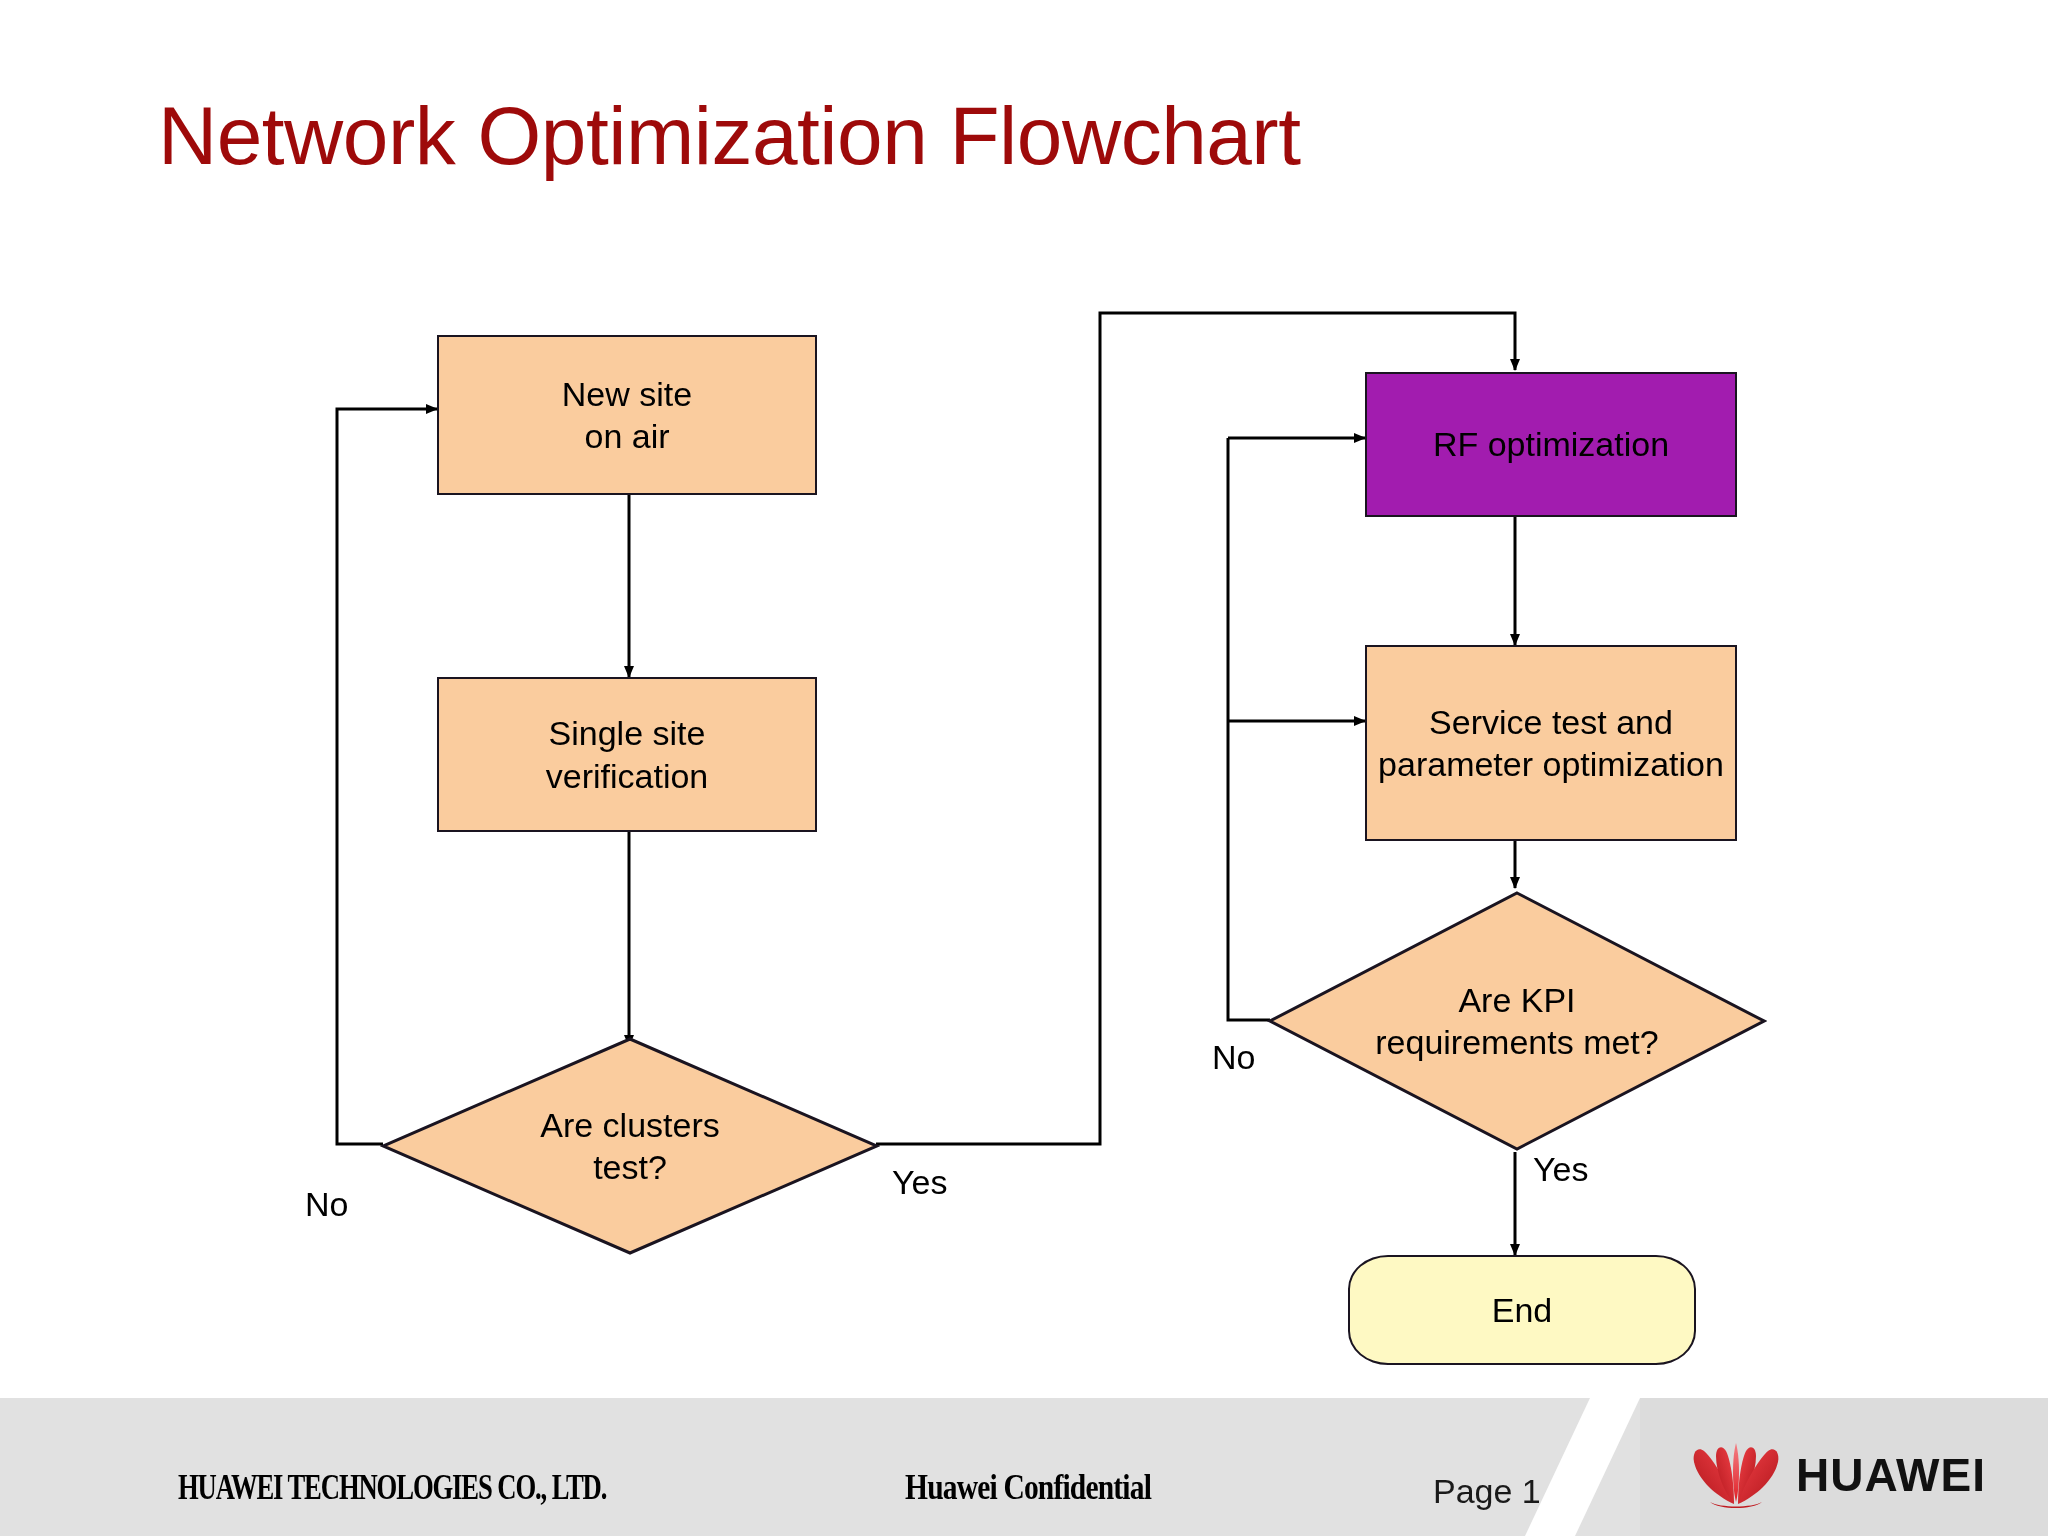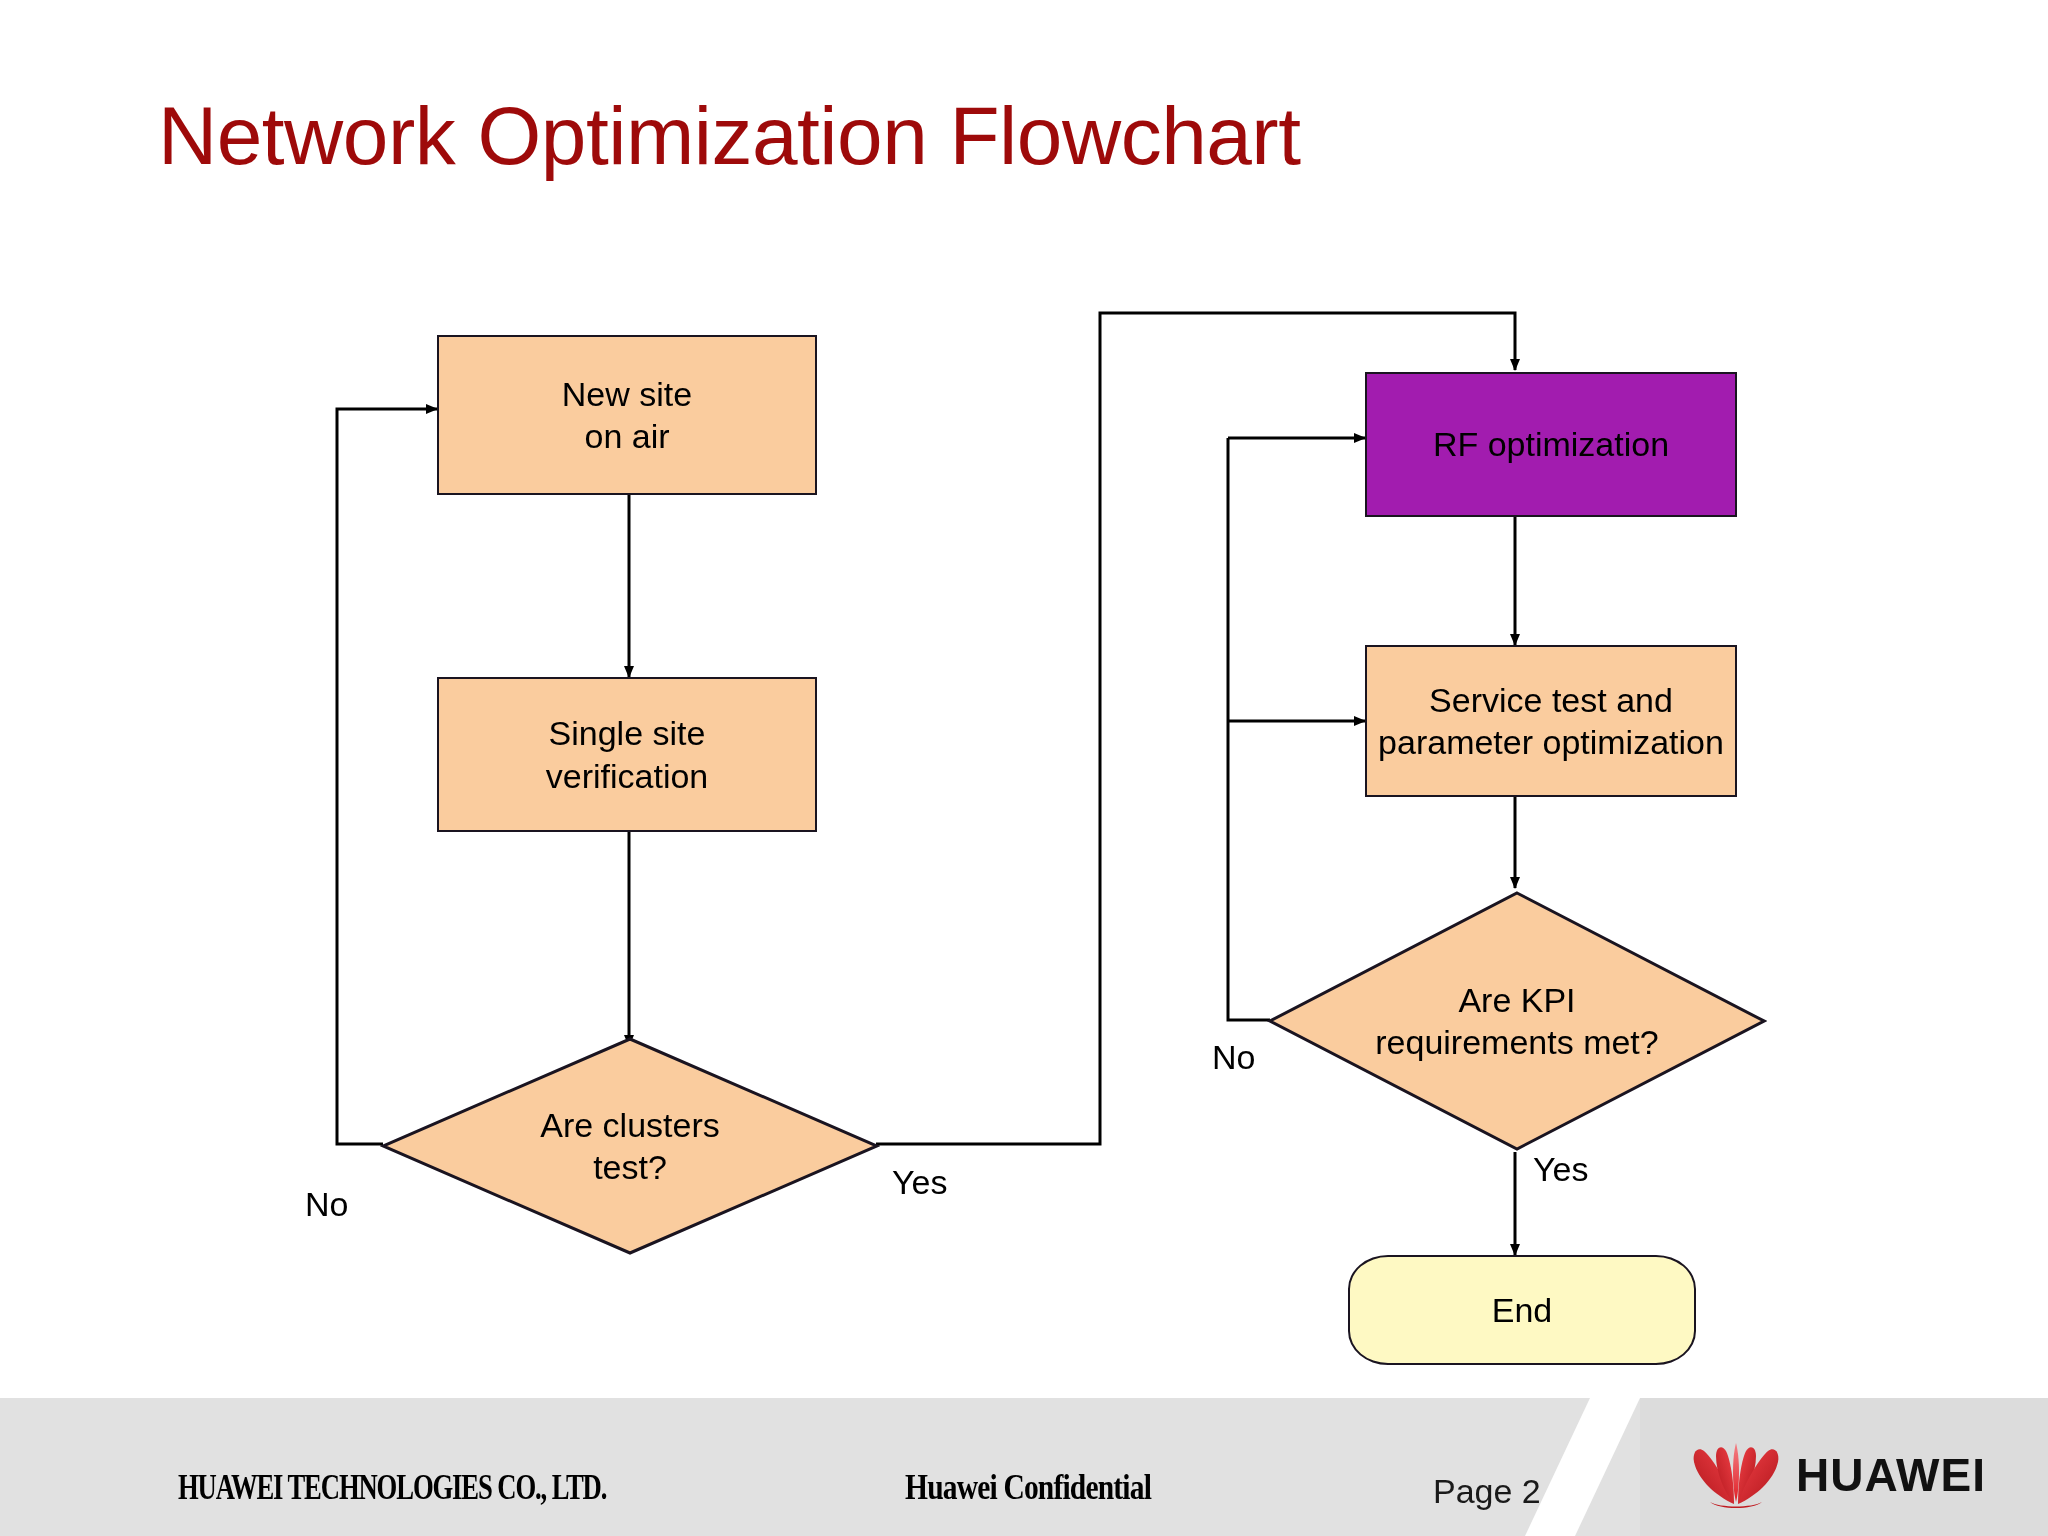--- a/index.html
+++ b/index.html
@@ -202,21 +202,21 @@
   <div class="diamond-wrap" style="left:380px; top:1036px; width:500px; height:220px;">
     <svg width="500" height="220" viewBox="0 0 500 220">
       <polygon points="250,3 497,110 250,217 3,110" fill="#FACC9E" stroke="#1A1420" stroke-width="3"></polygon>
     </svg>
     <div class="diamond-label">Are clusters
 test?</div>
   </div>
 
   <div class="node highlight" style="left:1365px; top:372px; width:372px; height:145px;">RF optimization</div>
 
-  <div class="node process" style="left:1365px; top:645px; width:372px; height:152px;">Service test and
+  <div class="node process" style="left:1365px; top:645px; width:372px; height:196px;">Service test and
 parameter optimization</div>
 
   <div class="diamond-wrap" style="left:1267px; top:890px; width:500px; height:262px;">
     <svg width="500" height="262" viewBox="0 0 500 262">
       <polygon points="250,3 497,131 250,259 3,131" fill="#FACC9E" stroke="#1A1420" stroke-width="3"></polygon>
     </svg>
     <div class="diamond-label">Are KPI
 requirements met?</div>
   </div>
 
@@ -236,21 +236,21 @@
   <svg id="footer-swoosh" viewBox="0 0 2048 138" preserveAspectRatio="none">
     <path d="M1590,0 L1640,0 L1575,138 L1525,138 Z" fill="#FFFFFF"></path>
     <rect x="1640" y="0" width="408" height="138" fill="#DCDCDC"></rect>
   </svg>
 </div>
 
 <div id="footer-company">HUAWEI TECHNOLOGIES CO., LTD.</div>
 
 <div id="footer-confidential">Huawei Confidential</div>
 
-<div id="footer-page">Page 2</div>
+<div id="footer-page">Page 1</div>
 
 <div id="huawei-logo">
   <svg width="92" height="70" viewBox="0 0 92 70">
     <defs>
       <linearGradient id="petalL" x1="0" y1="1" x2="1" y2="0">
         <stop offset="0%" stop-color="#B0161C"></stop>
         <stop offset="100%" stop-color="#F04046"></stop>
       </linearGradient>
       <linearGradient id="petalR" x1="1" y1="1" x2="0" y2="0">
         <stop offset="0%" stop-color="#B0161C"></stop>

